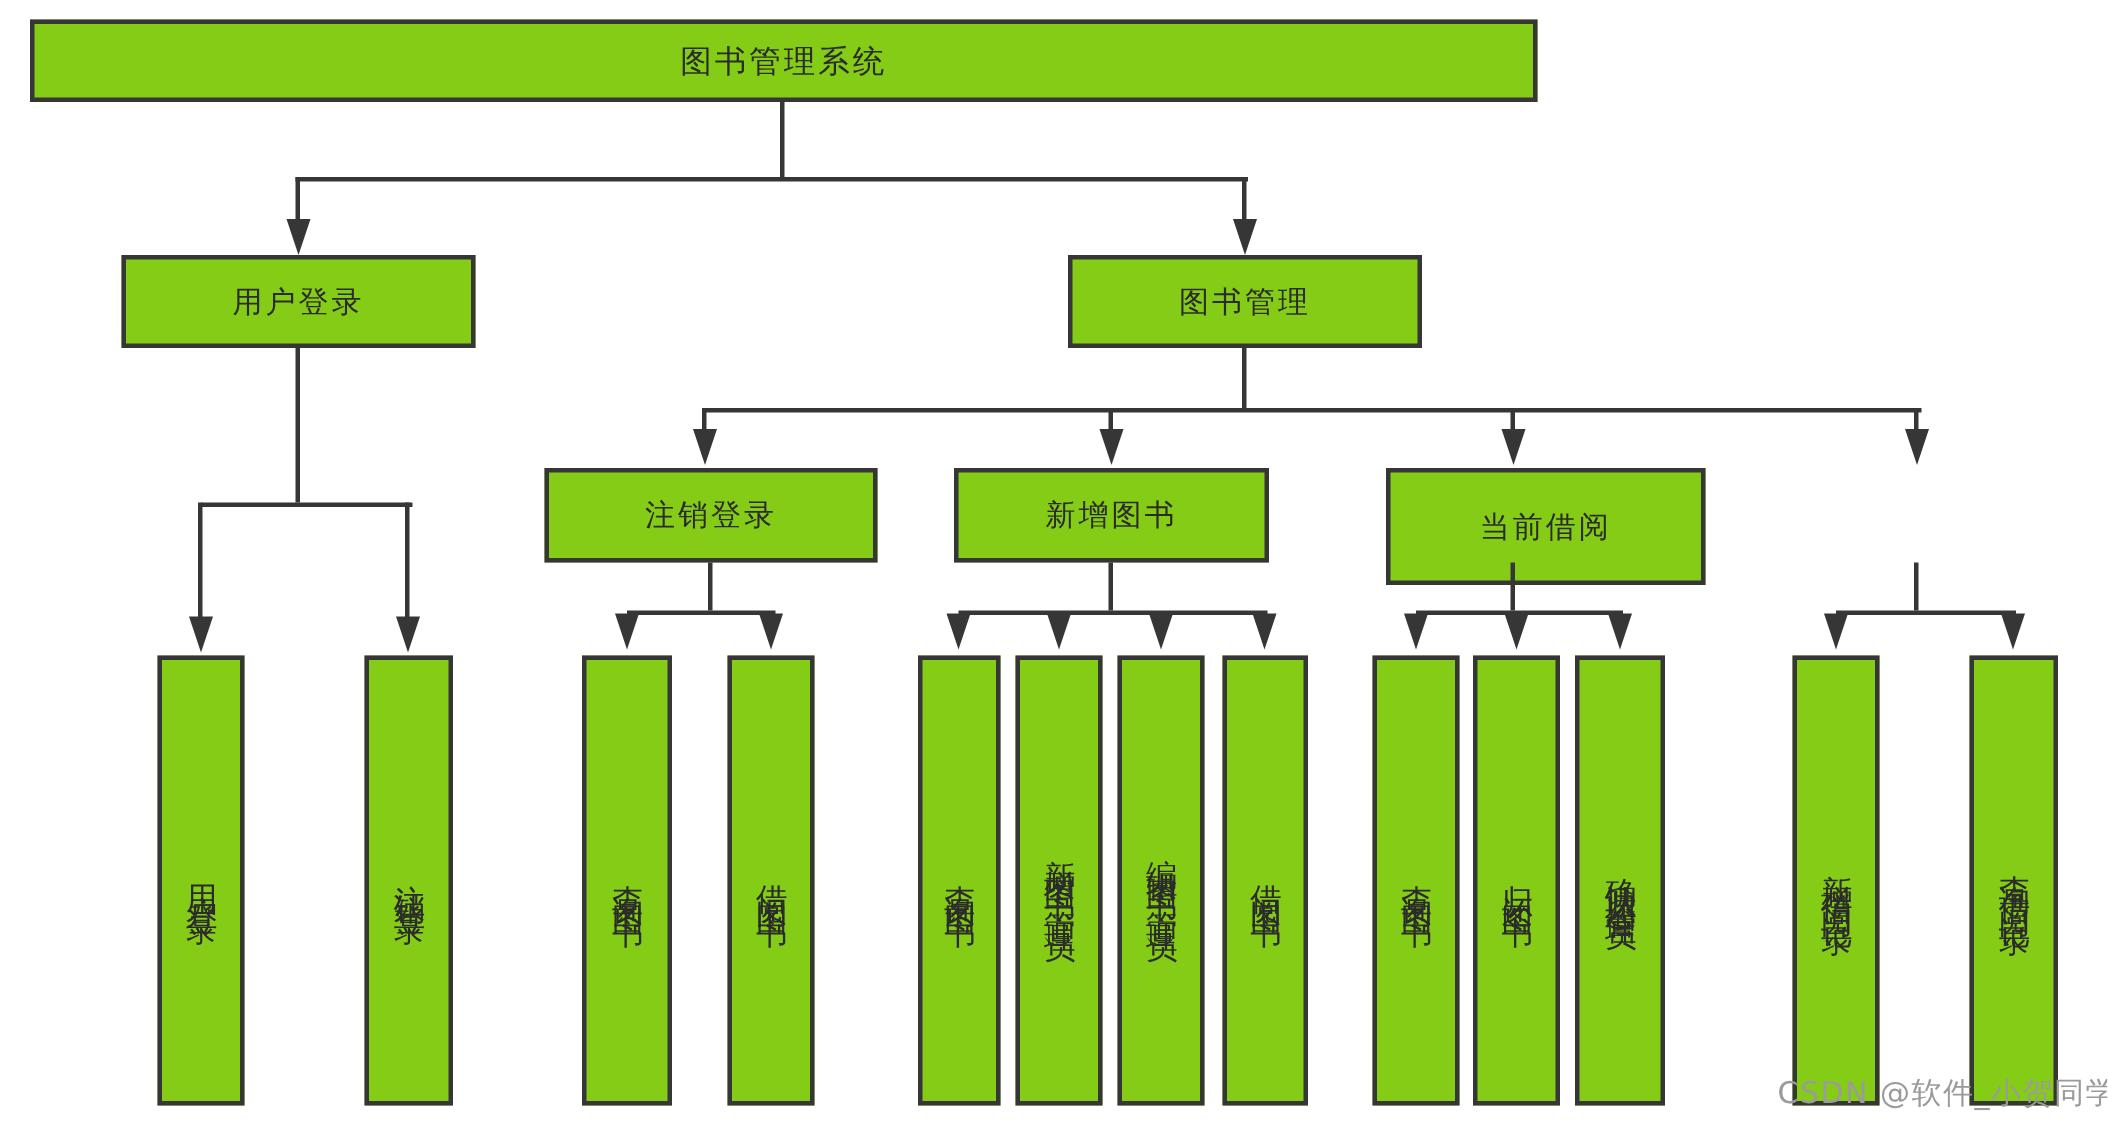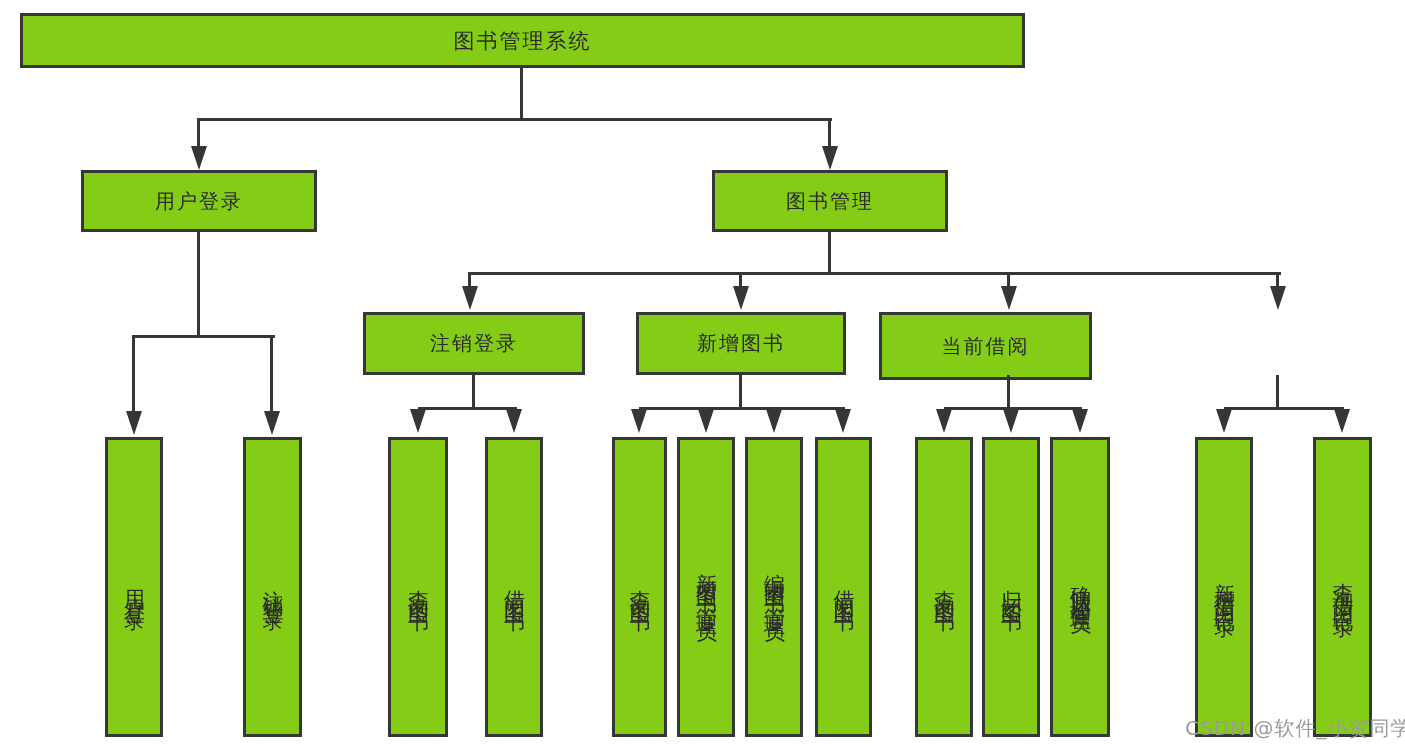--- a/index.html
+++ b/index.html
@@ -69,21 +69,21 @@
   <div class="arr" style="left:1001px;top:286px;"></div>
   <div class="v" style="left:1276px;top:272px;height:16px;"></div>
   <div class="arr" style="left:1270px;top:286px;"></div>
 
   <div class="box" style="left:363px;top:312px;width:222px;height:63px;">
     <span class="hlabel">注销登录</span>
   </div>
   <div class="box" style="left:636px;top:312px;width:210px;height:63px;">
     <span class="hlabel">新增图书</span>
   </div>
-  <div class="box" style="left:879px;top:312px;width:213px;height:68px;">
+  <div class="box" style="left:924px;top:312px;width:213px;height:78px;">
     <span class="hlabel">当前借阅</span>
   </div>
 
   <div class="v" style="left:472px;top:375px;height:32px;"></div>
   <div class="h" style="left:418px;top:407px;width:99px;"></div>
   <div class="arr" style="left:410px;top:409px;"></div>
   <div class="arr" style="left:506px;top:409px;"></div>
 
   <div class="v" style="left:739px;top:375px;height:32px;"></div>
   <div class="h" style="left:639px;top:407px;width:206px;"></div>

